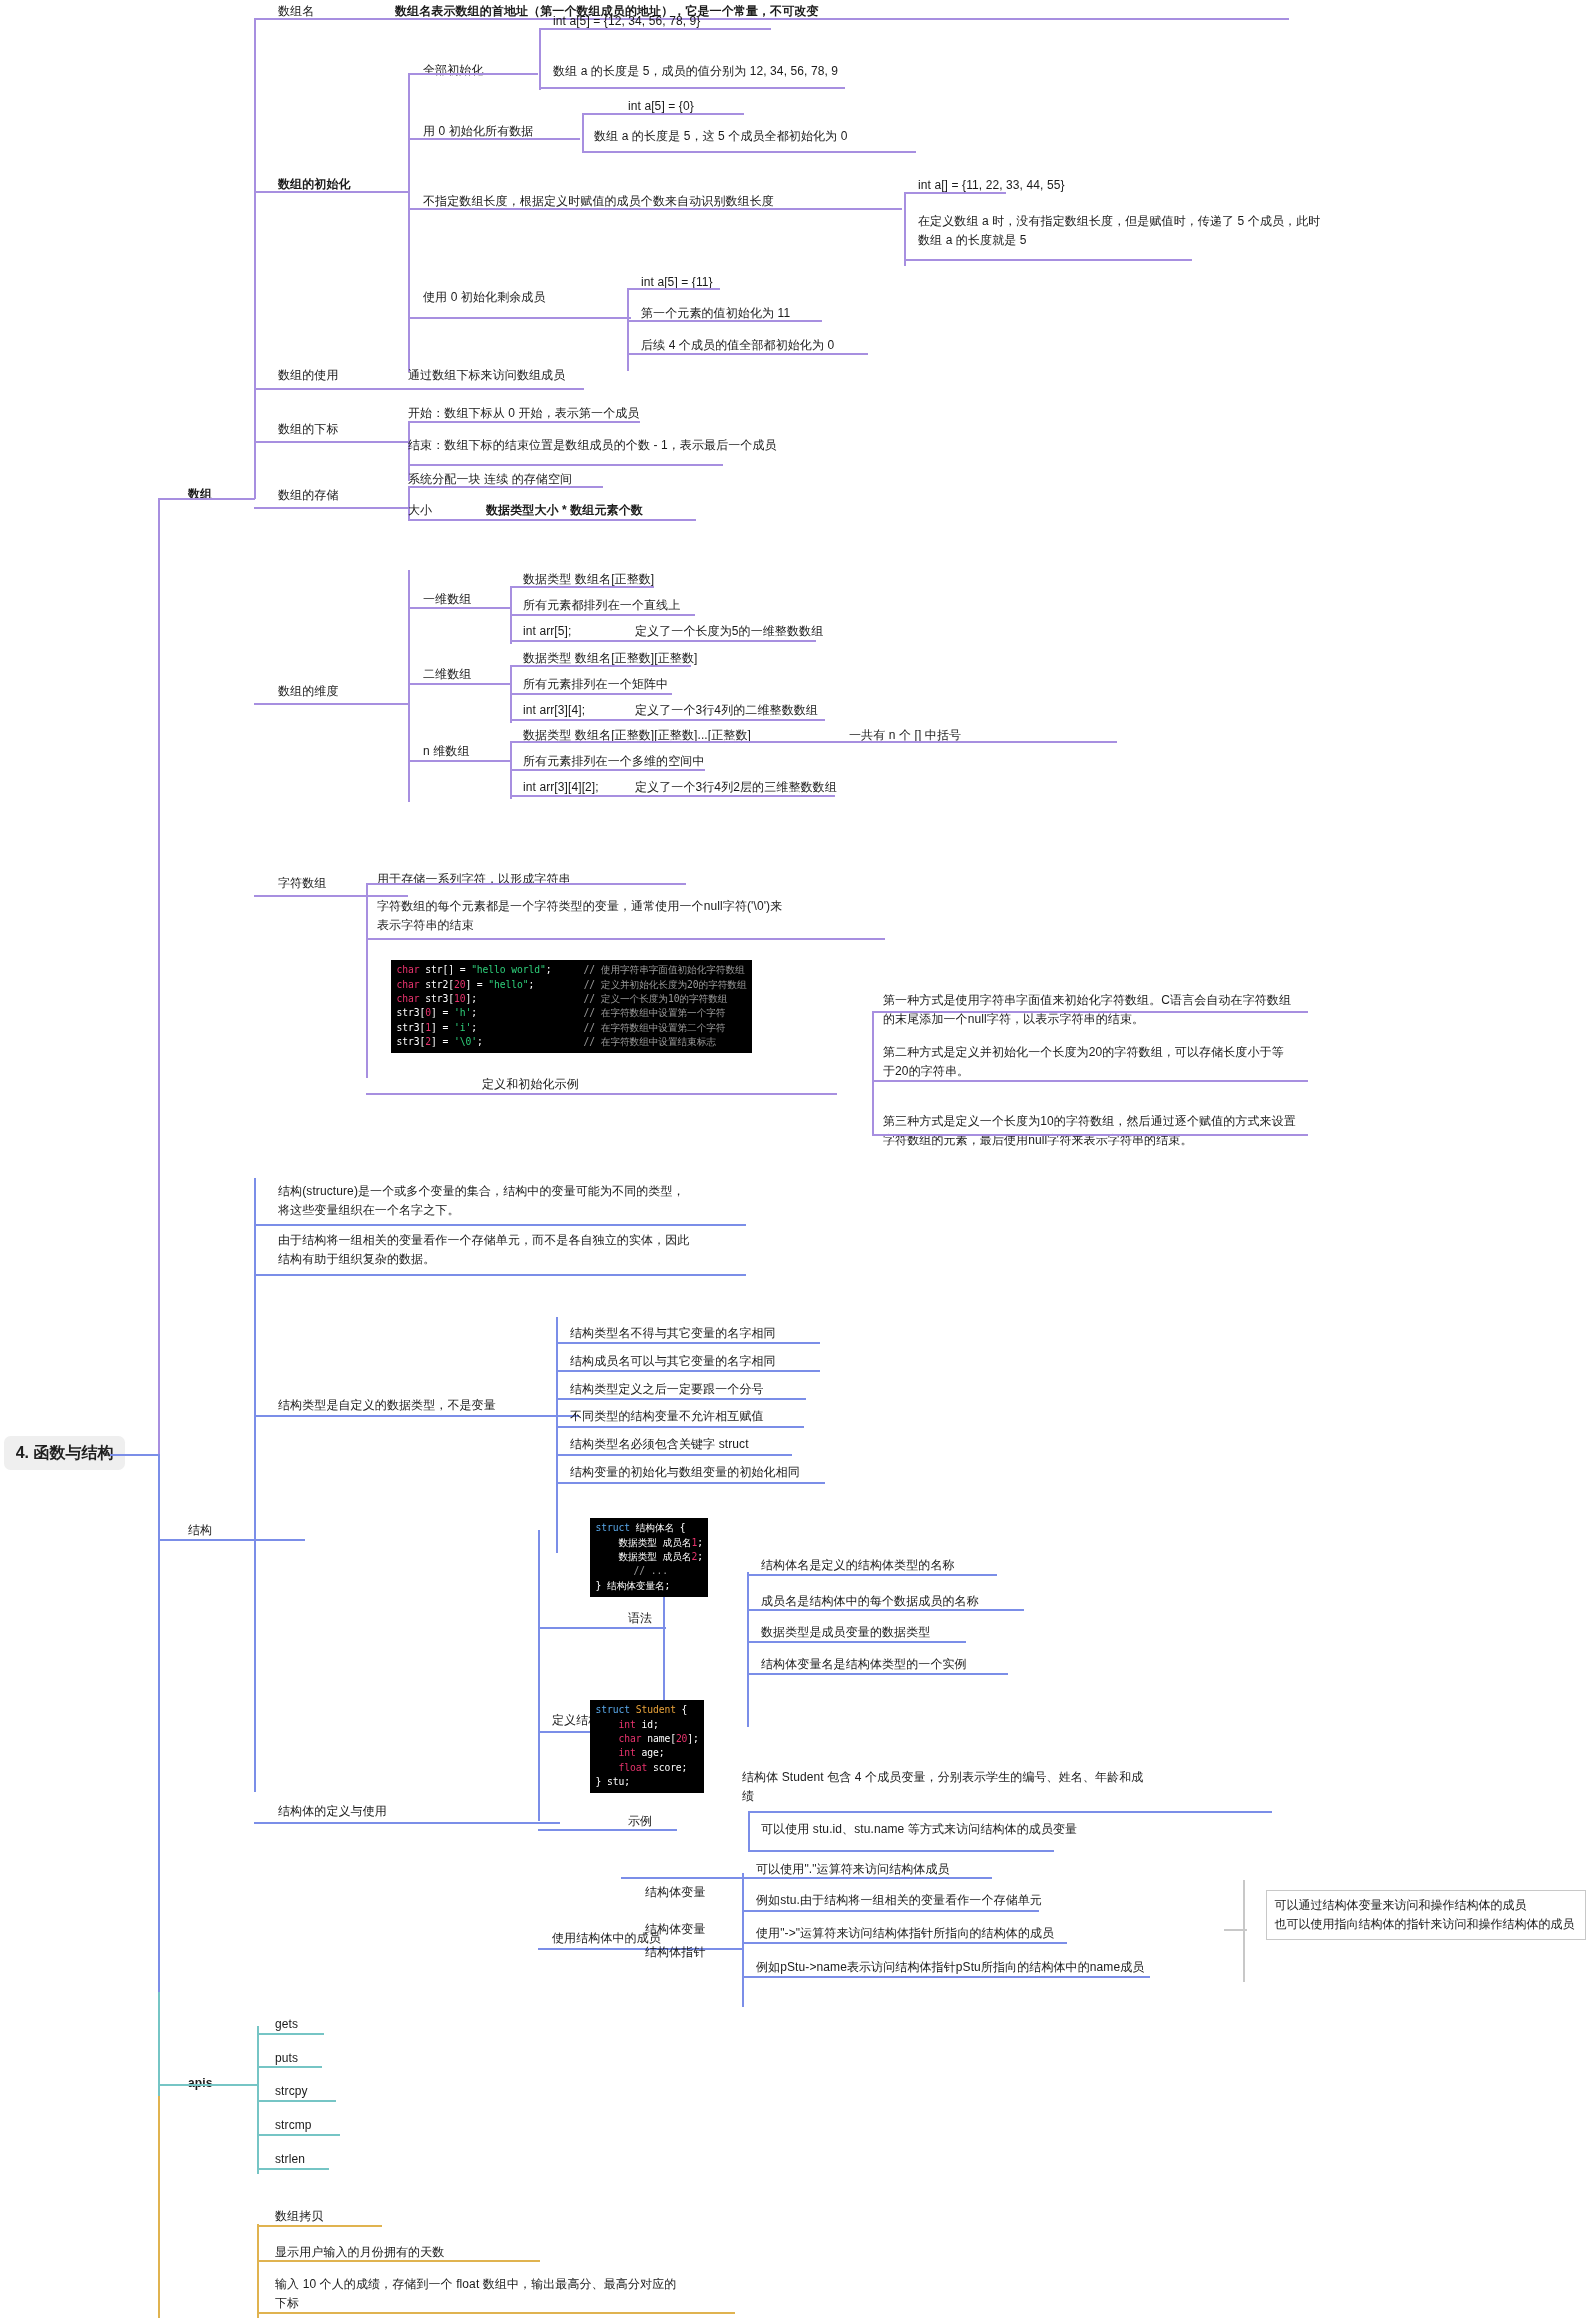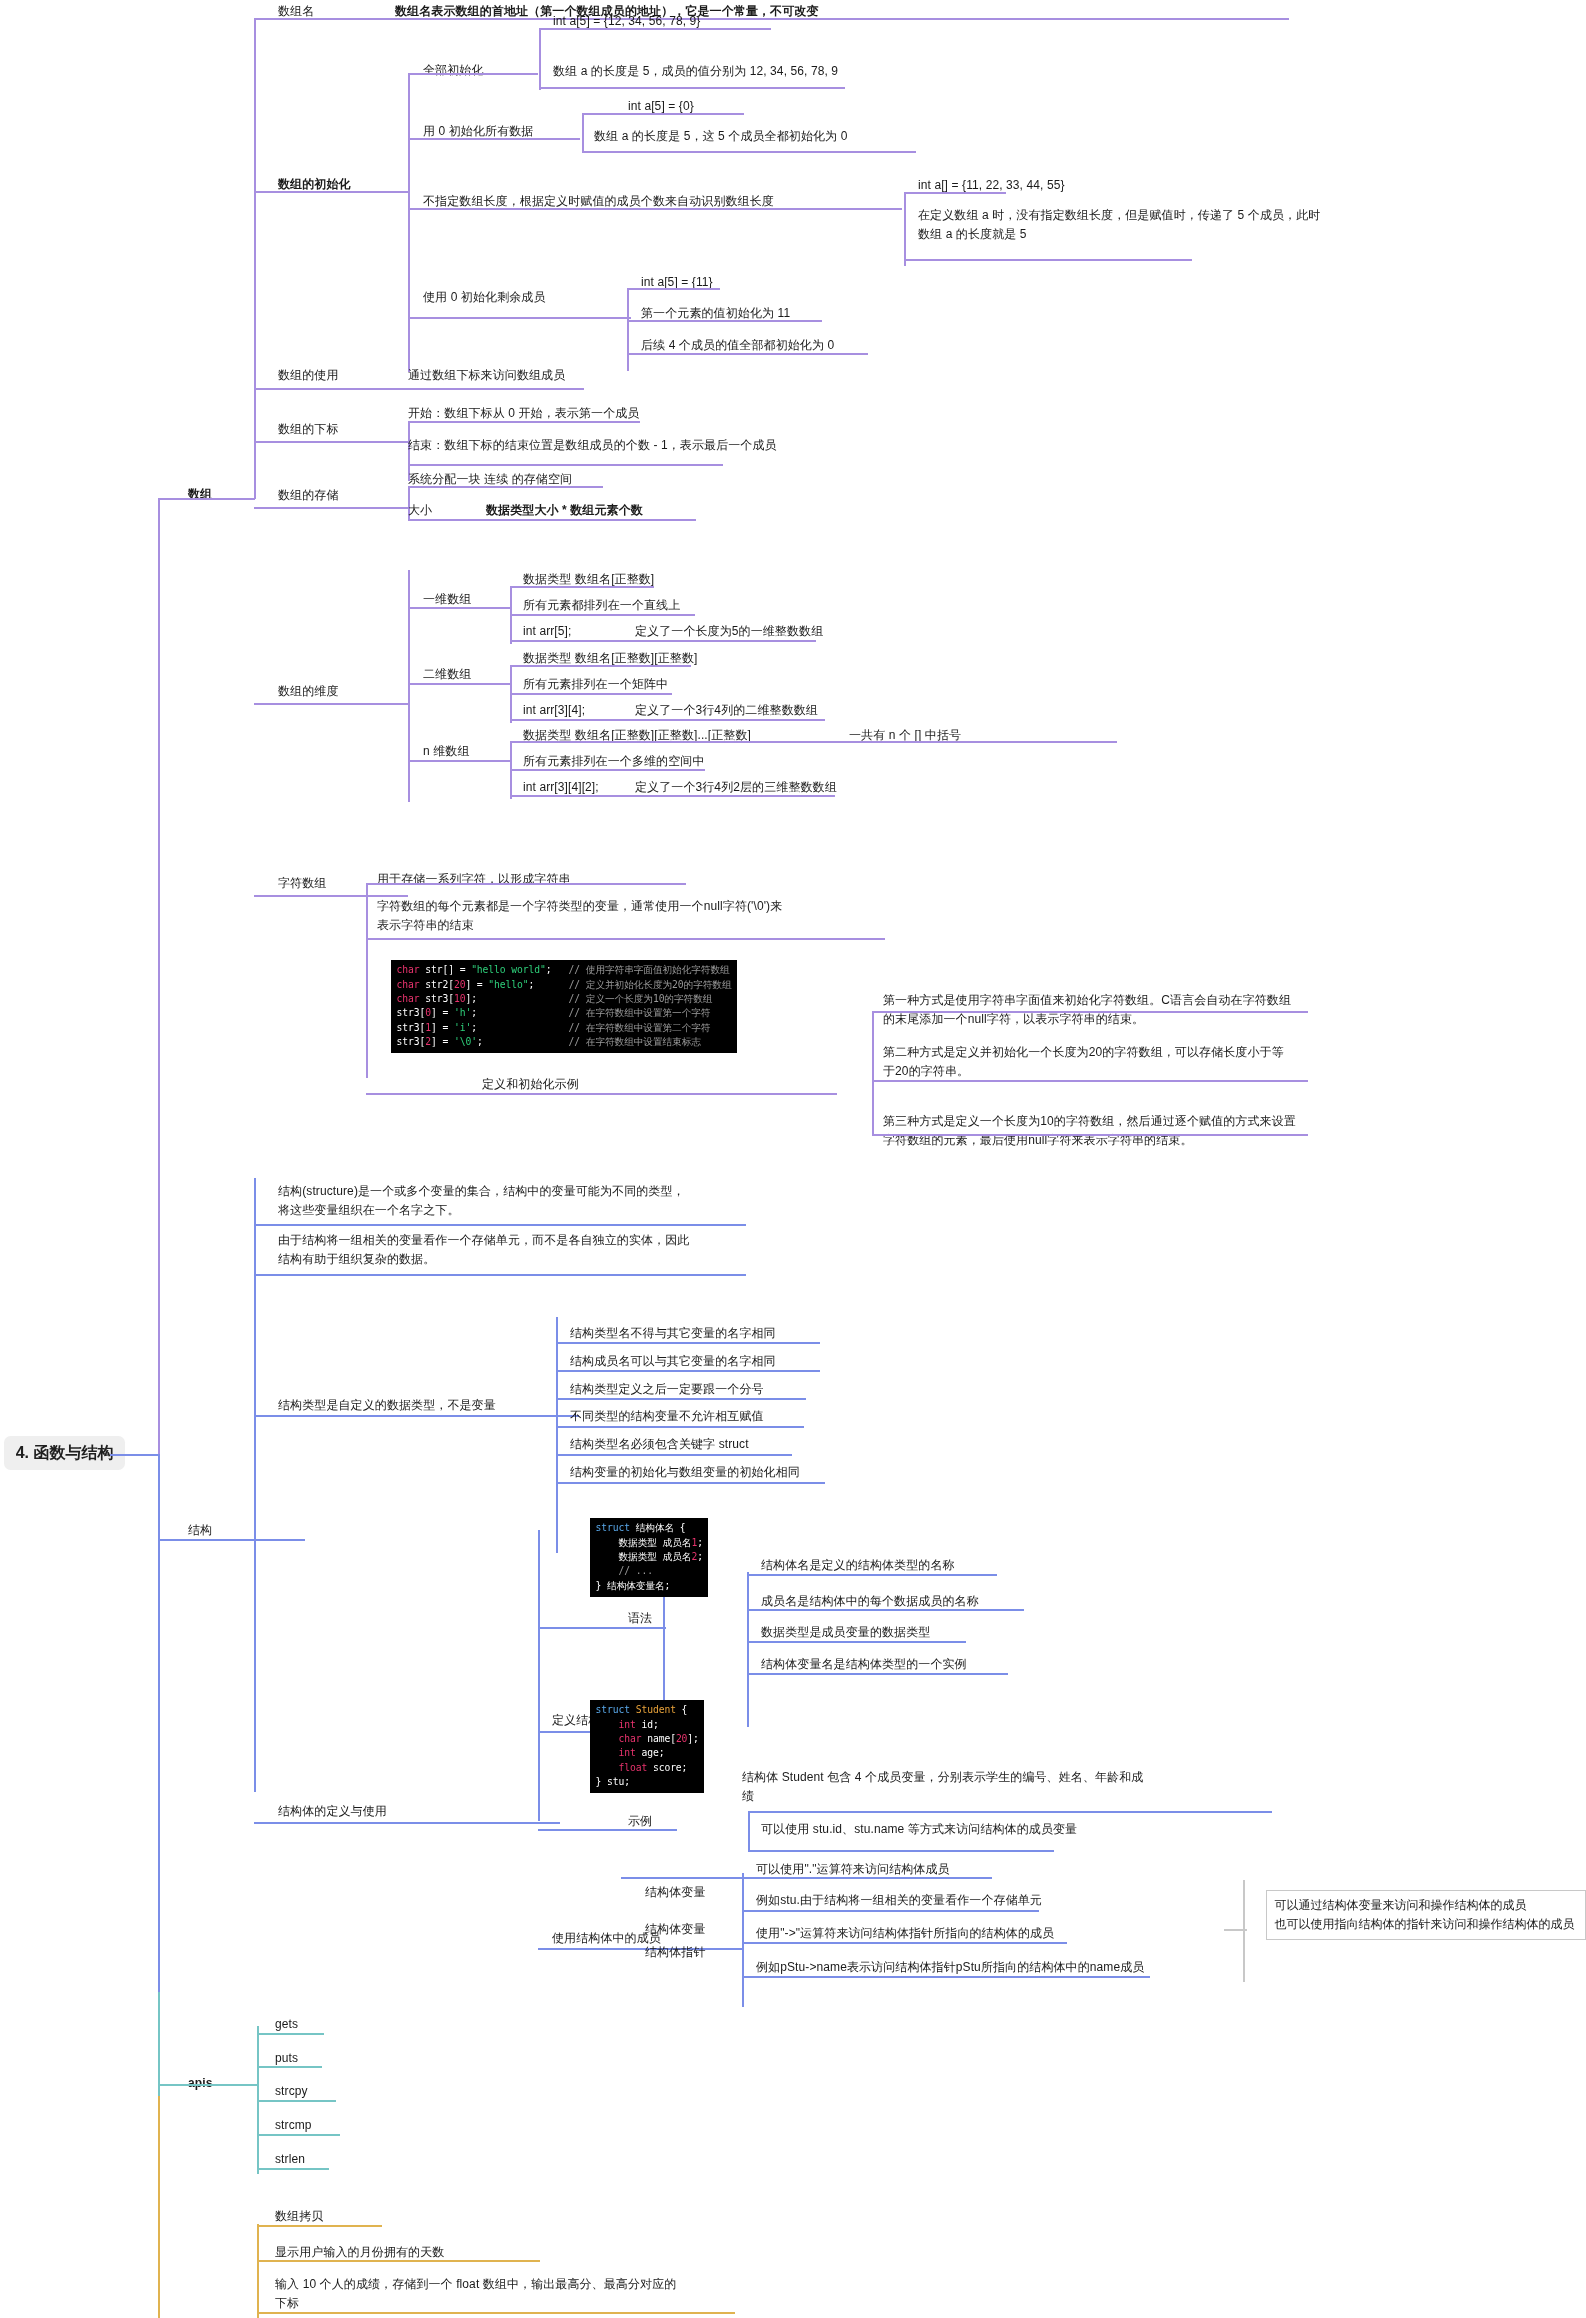--- a/index.html
+++ b/index.html
@@ -49,21 +49,21 @@
     line-height: 1.48;
     padding: 3.7px 5.6px;
     white-space: pre;
     letter-spacing: -0.1px;
   }
   .code .kw  { color: #e8336d; }
   .code .kw2 { color: #59a7e8; }
   .code .ty  { color: #e8a23a; }
   .code .str { color: #2ecf7a; }
   .code .num { color: #e8336d; }
-  .code .cmt { color: #9a9a9a; }
+  .code .cmt { color: #9a9a9a; margin-left: 15px; }
   .code .pl  { color: #ffffff; }
   
   .callout {
     position: absolute;
     border: 1.9px solid #c8c8c8;
     background: #fff;
     padding: 4.6px 7.4px;
     font-size: 12px;
     line-height: 1.6;
     color: #1a1a1a;
@@ -100,21 +100,21 @@
     <div class="ln h" style="left: 408px; top: 138px; width: 172px; background: rgb(167, 143, 224);"></div>
     <div class="node" style="left: 628px; top: 97px; text-align: center;">int a[5] = {0}</div>
     <div class="ln h" style="left: 582px; top: 113px; width: 162px; background: rgb(167, 143, 224);"></div>
     <div class="node" style="left: 594px; top: 127px;">数组 a 的长度是 5，这 5 个成员全都初始化为 0</div>
     <div class="ln v" style="left: 582px; top: 113px; height: 39px; background: rgb(167, 143, 224);"></div>
     <div class="ln h" style="left: 582px; top: 151px; width: 334px; background: rgb(167, 143, 224);"></div>
     <div class="node" style="left: 423px; top: 192px;">不指定数组长度，根据定义时赋值的成员个数来自动识别数组长度</div>
     <div class="ln h" style="left: 408px; top: 208px; width: 494px; background: rgb(167, 143, 224);"></div>
     <div class="node" style="left: 918px; top: 176px;">int a[] = {11, 22, 33, 44, 55}</div>
     <div class="ln h" style="left: 904px; top: 192px; width: 102px; background: rgb(167, 143, 224);"></div>
-    <div class="node" style="left: 918px; top: 206px;">在定义数组 a 时，没有指定数组长度，但是赋值时，传递了 5 个成员，此时
+    <div class="node" style="left: 918px; top: 212px;">在定义数组 a 时，没有指定数组长度，但是赋值时，传递了 5 个成员，此时
 数组 a 的长度就是 5</div>
     <div class="ln v" style="left: 904px; top: 192px; height: 74px; background: rgb(167, 143, 224);"></div>
     <div class="ln h" style="left: 904px; top: 259px; width: 288px; background: rgb(167, 143, 224);"></div>
     <div class="node" style="left: 423px; top: 288px;">使用 0 初始化剩余成员</div>
     <div class="ln h" style="left: 408px; top: 317px; width: 223px; background: rgb(167, 143, 224);"></div>
     <div class="ln v" style="left: 408px; top: 208px; height: 109px; background: rgb(167, 143, 224);"></div>
     <div class="node" style="left: 641px; top: 273px;">int a[5] = {11}</div>
     <div class="ln h" style="left: 627px; top: 288px; width: 93px; background: rgb(167, 143, 224);"></div>
     <div class="node" style="left: 641px; top: 304px;">第一个元素的值初始化为 11</div>
     <div class="ln v" style="left: 627px; top: 288px; height: 83px; background: rgb(167, 143, 224);"></div>

